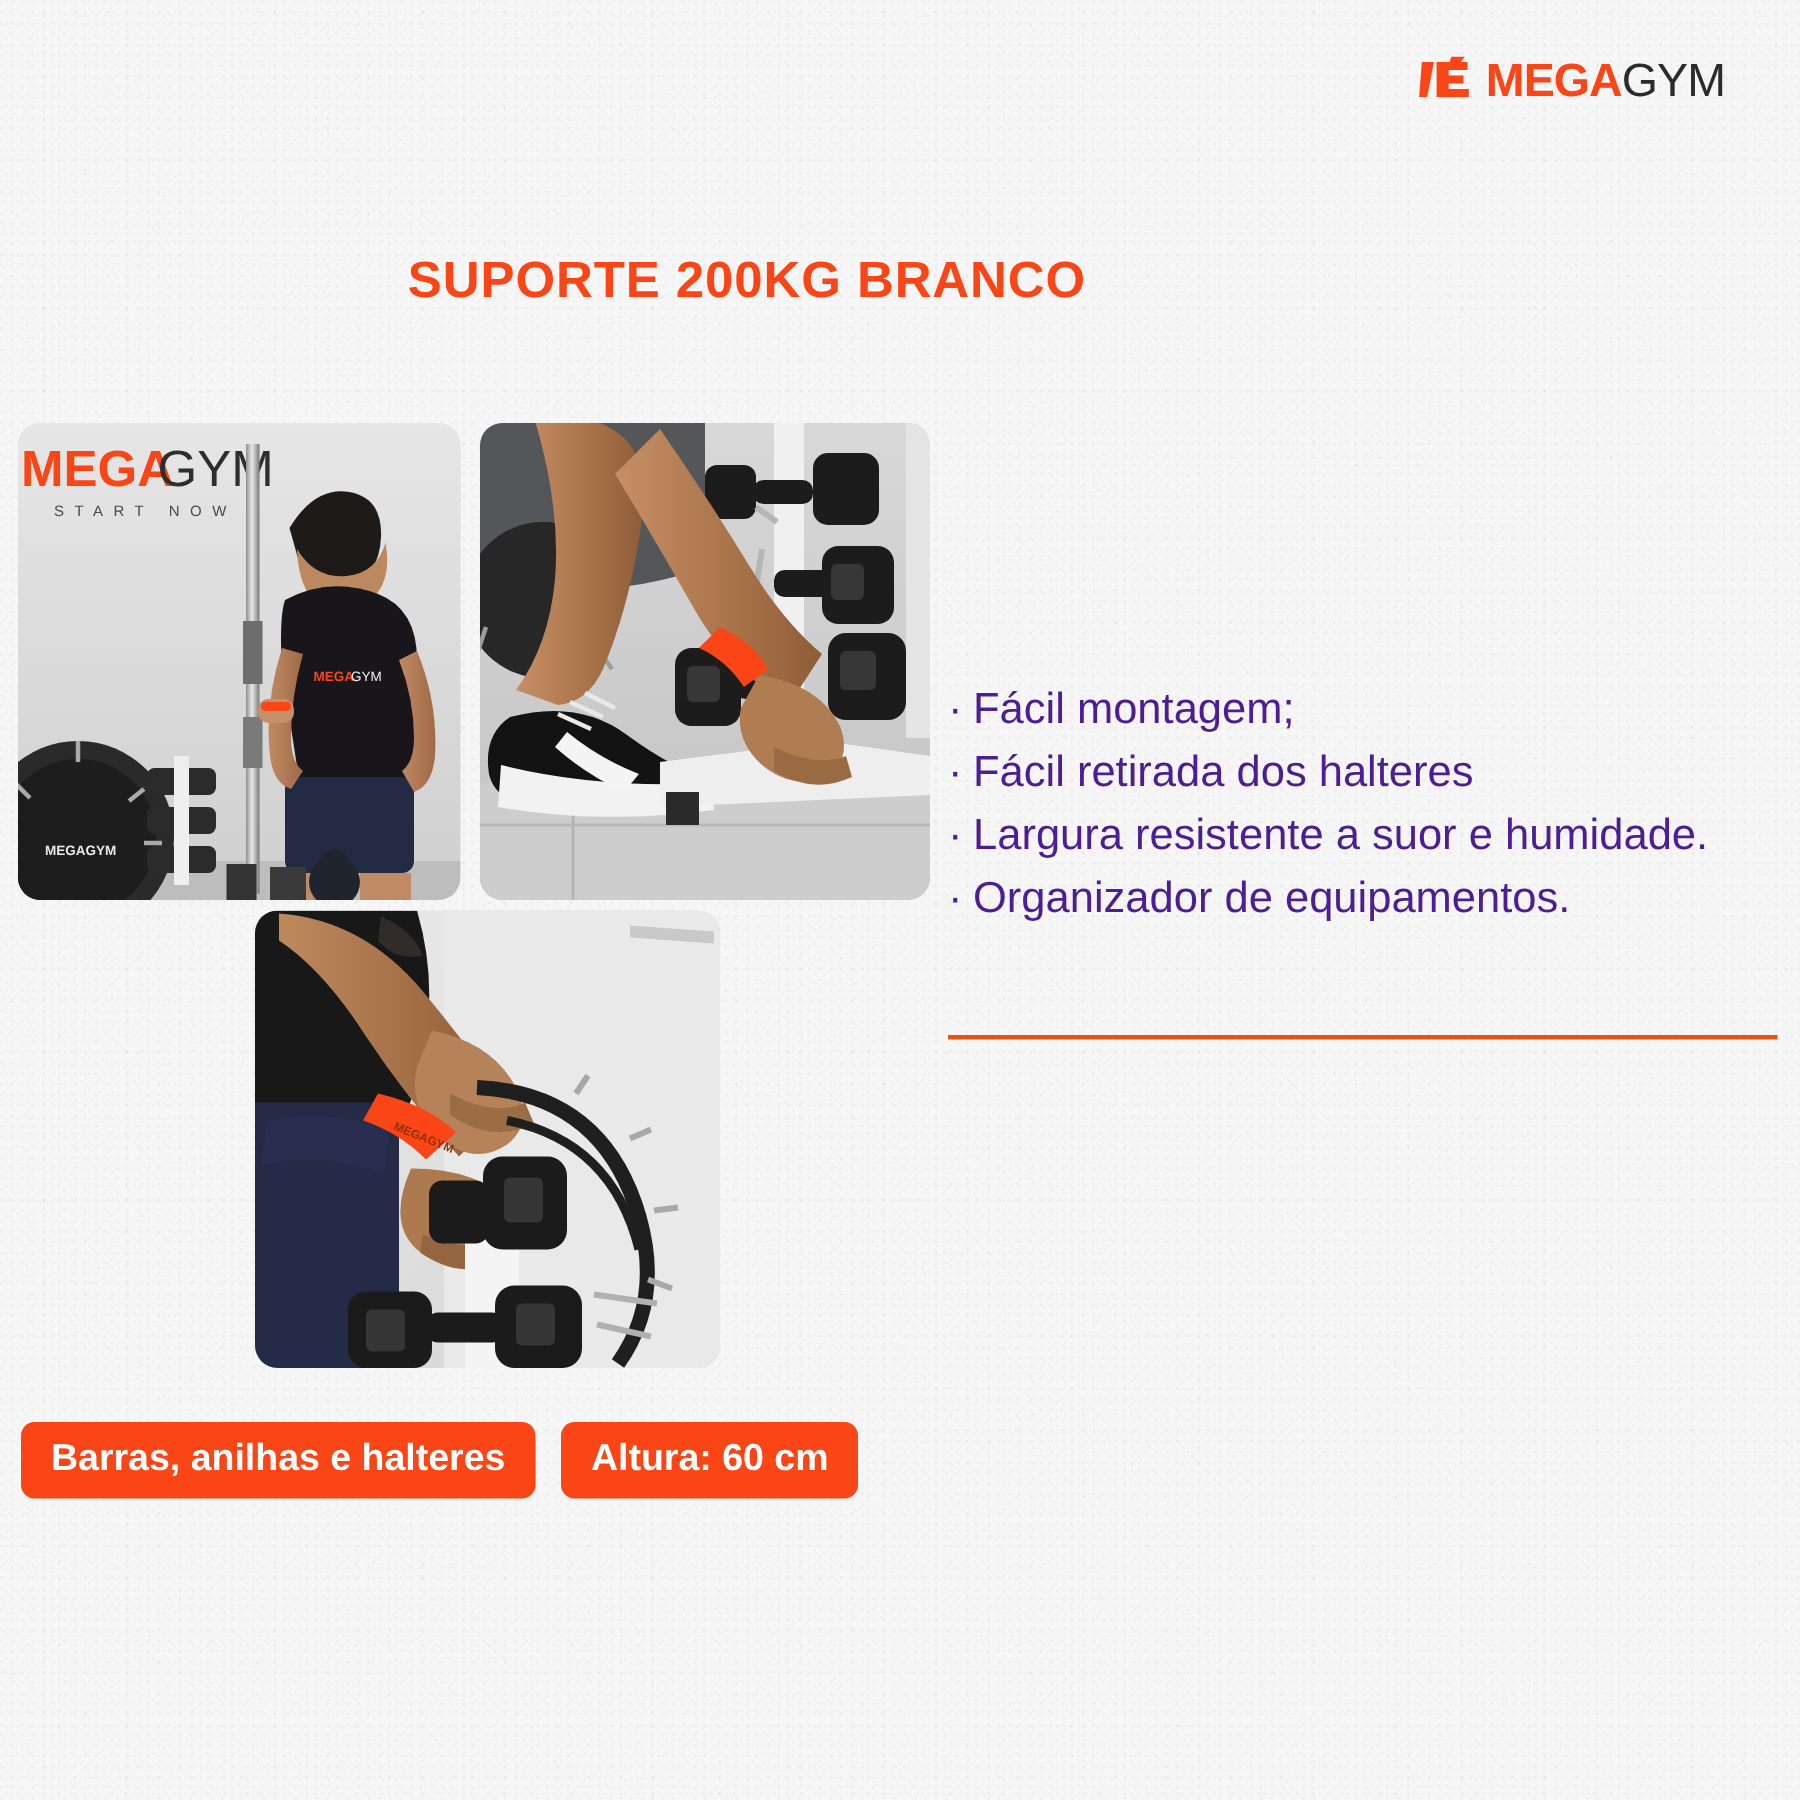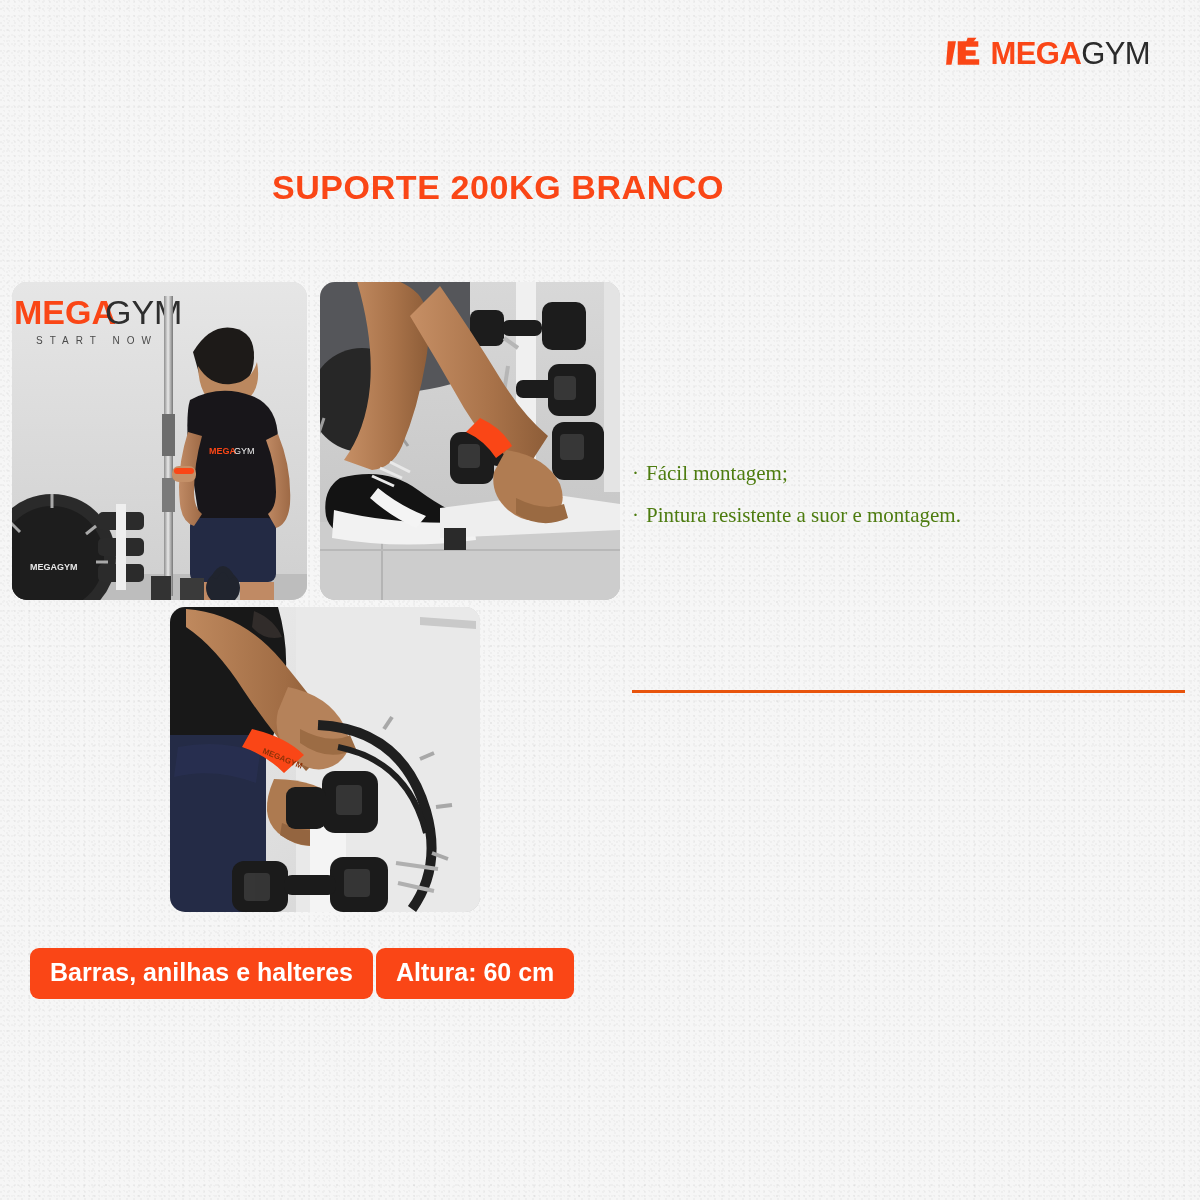--- a/index.html
+++ b/index.html
@@ -43,35 +43,34 @@
   #photo-1 { left:12px;  top:282px; width:295px; height:318px; }
   #photo-2 { left:320px; top:282px; width:300px; height:318px; }
   #photo-3 { left:170px; top:607px; width:310px; height:305px; }
   .photo svg { display:block; width:100%; height:100%; }
 
   
   .features {
     position:absolute; left:632px; top:452px; width:560px;
   }
   .feature {
-    font-size:21px; line-height:42px; color:#4d7c0f;
+    font-size:29px; line-height:42px; color:#4c1d95;
     white-space:nowrap;
-    font-family:Liberation Serif, serif;
   }
   .feature .bul { margin-right:7px; }
   .feature.wrap { white-space:normal; }
   .feature.last { position:relative; }
   .underline {
     position:absolute; left:0; top:690px; width:553px; height:3px;
     background:#E8540C;
   }
 
   
   .badges { position:absolute; left:14px; top:948px; width:1170px; }
-  .badge-row { display:flex; gap:3px; margin-bottom:11px;margin-left:16px; }
+  .badge-row { display:flex; gap:17px; margin-bottom:11px; }
   .badge {
     background:#FA4616; color:#ffffff;
     border-radius:9px;
     font-size:25px; font-weight:bold;
     padding:11px 20px 13px 20px;
     white-space:nowrap;
     line-height:1.08;
   }
 </style>
 </head>
@@ -291,22 +290,28 @@
       <line x1="226" y1="256" x2="268" y2="262"></line>
       <line x1="228" y1="276" x2="264" y2="284"></line>
     </g>
   </svg>
 </div>
 
 <div class="features">
   <div class="feature">
     <span class="bul">·</span><span>Fácil montagem;</span>
   </div>
+  <div class="feature">
+    <span class="bul">·</span><span>Fácil retirada dos halteres</span>
+  </div>
   <div class="feature wrap">
-    <span class="bul">·</span><span>Pintura resistente a suor e montagem.</span>
+    <span class="bul">·</span><span>Largura resistente a suor e humidade.</span>
+  </div>
+  <div class="feature last">
+    <span class="bul">·</span><span>Organizador de equipamentos.</span>
   </div>
 </div>
 <div class="underline" style="left:632px;"></div>
 
 <div class="badges">
   <div class="badge-row">
     <div class="badge">Barras, anilhas e halteres</div>
     <div class="badge">Altura: 60 cm</div>
   </div>
   <div class="badge-row">

